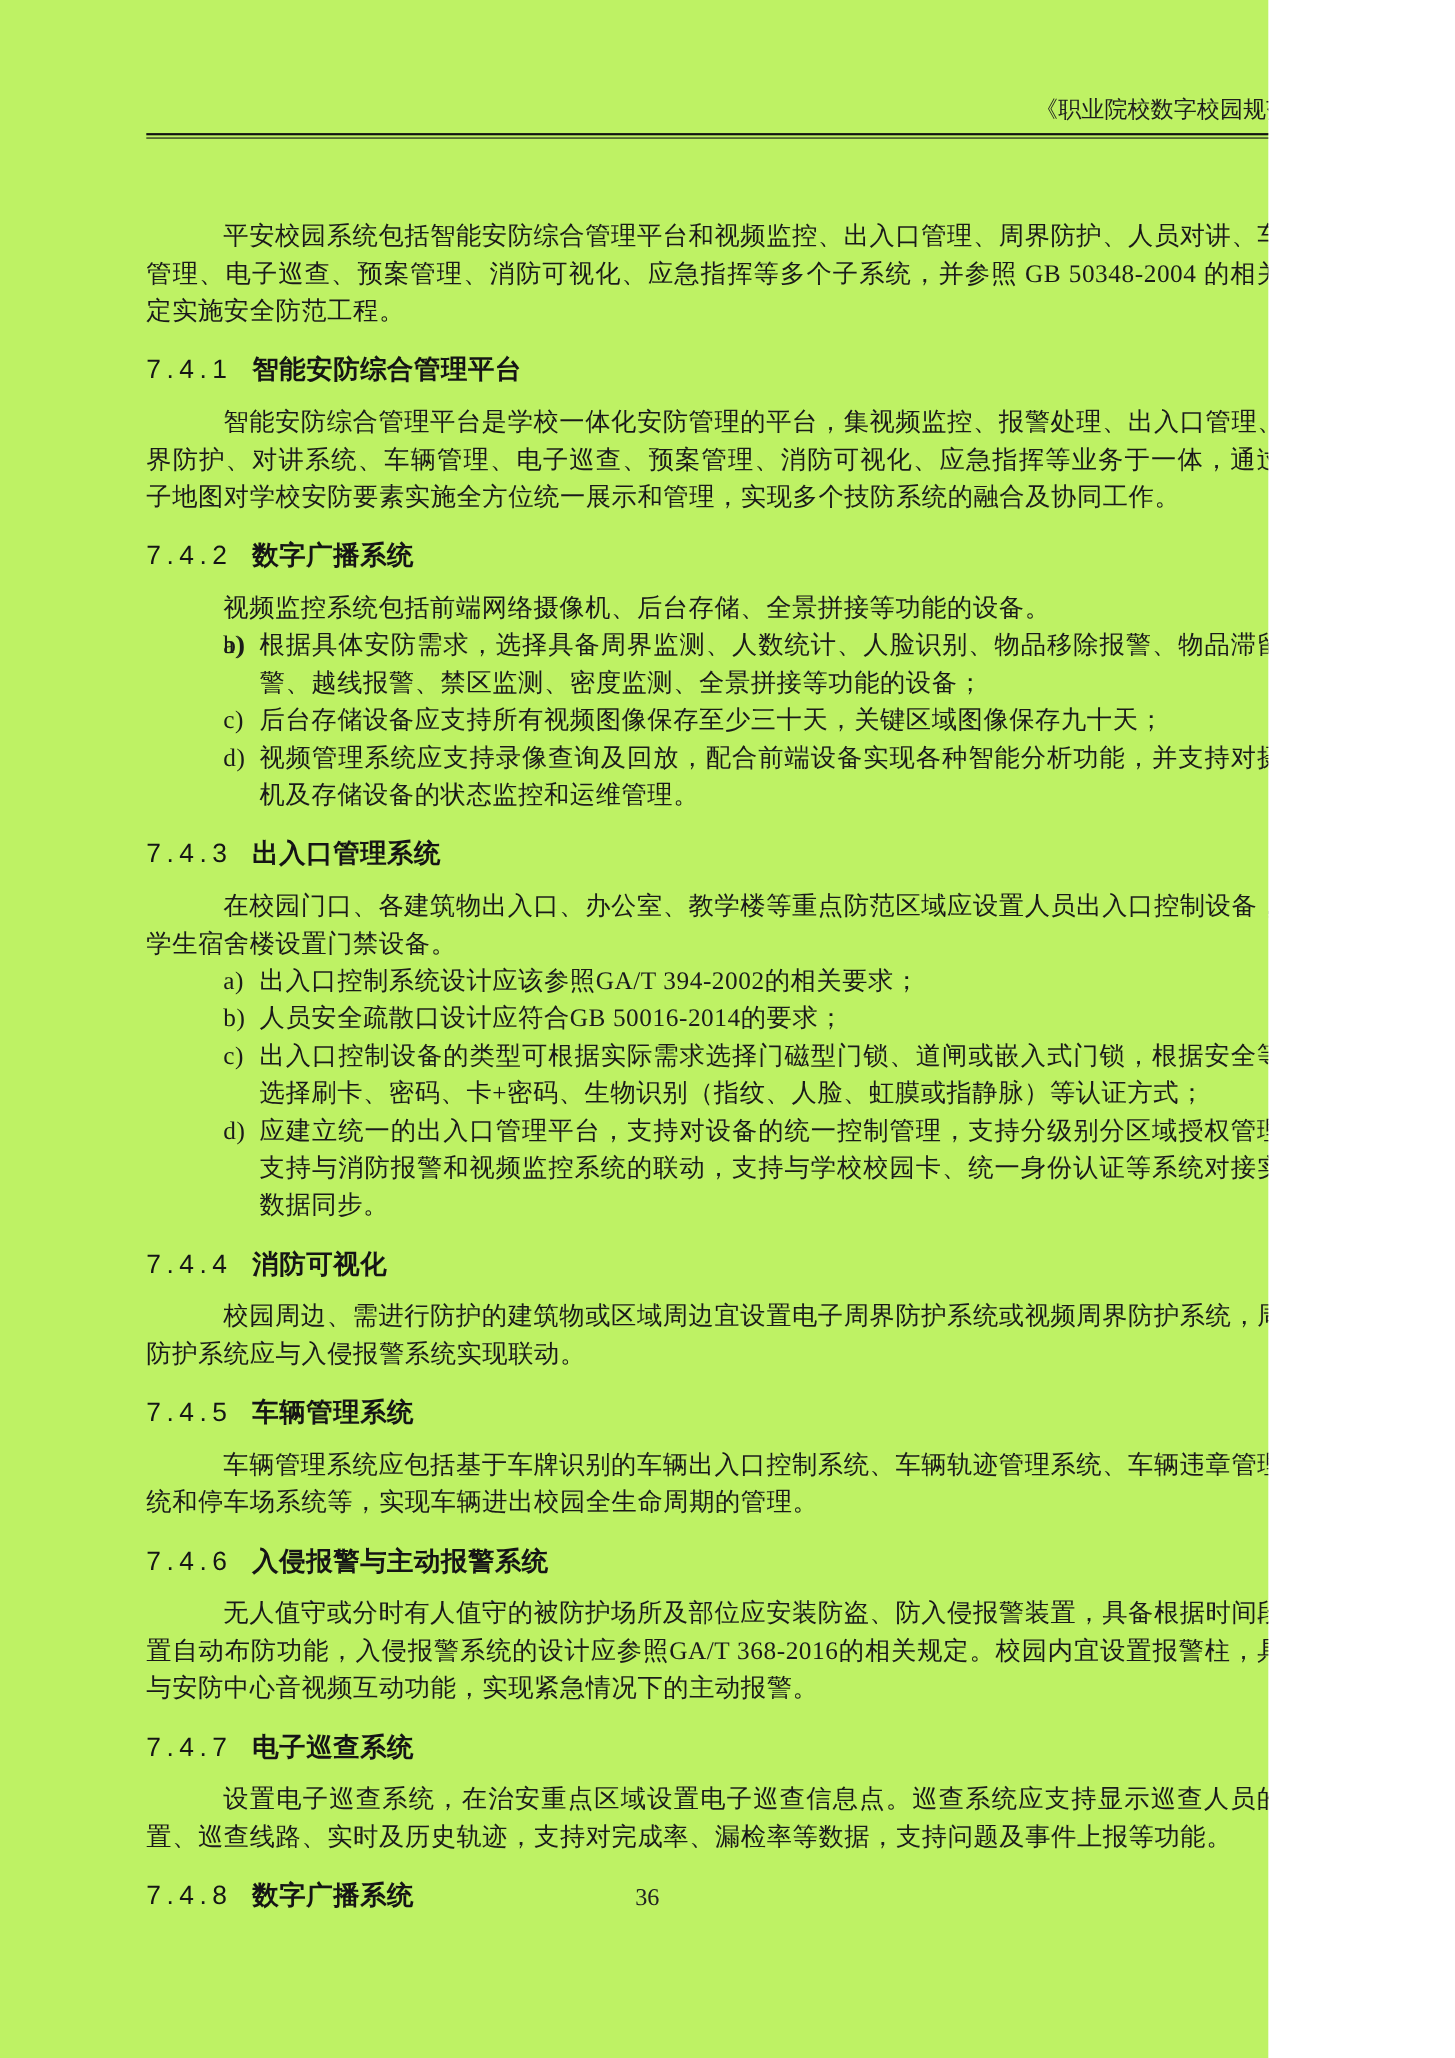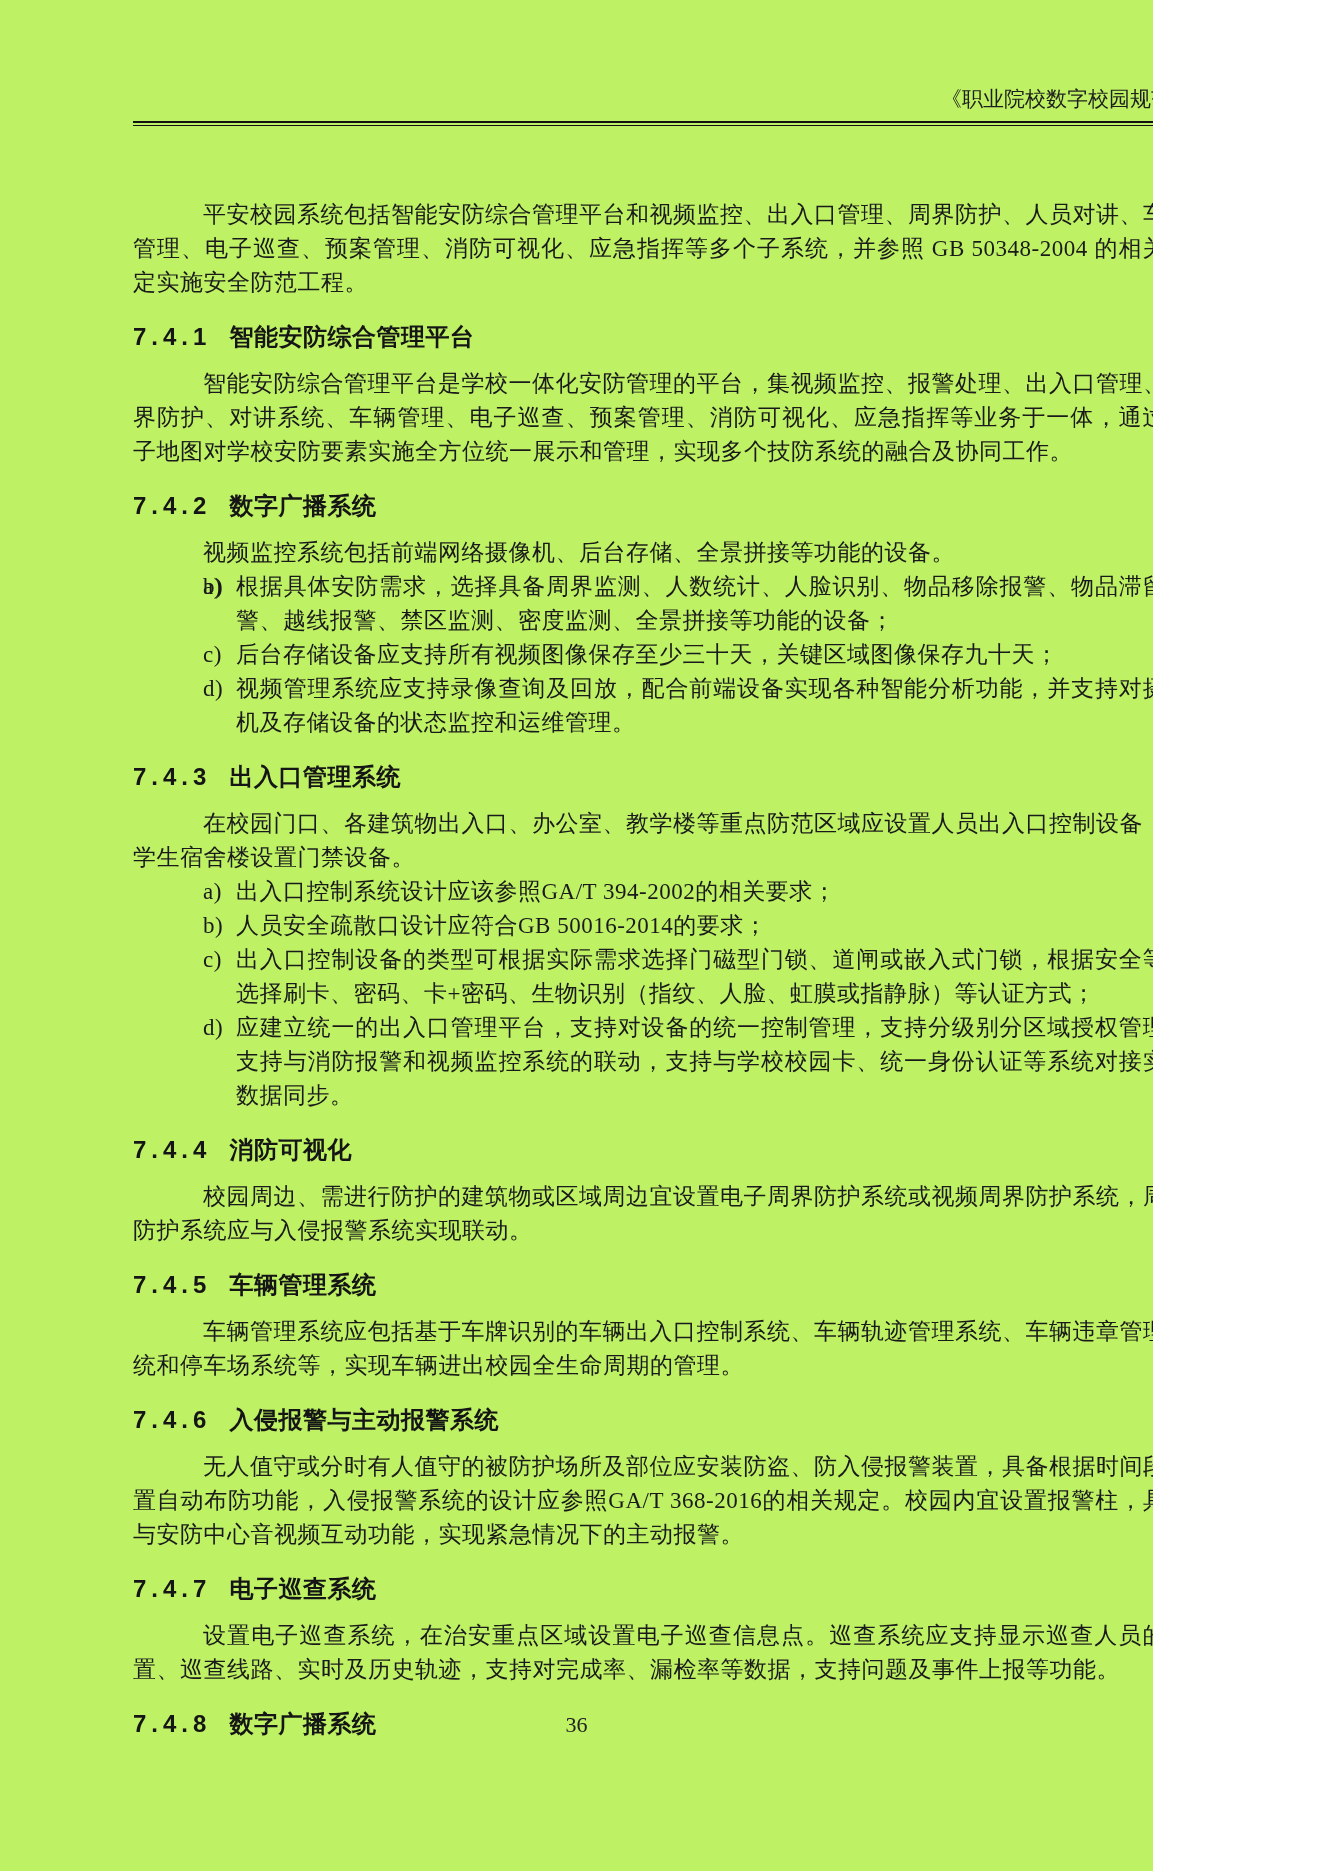--- a/index.html
+++ b/index.html
@@ -49,21 +49,21 @@
   .sec-heading {
     margin: 20px 0 13px 0;
     font-family: "Liberation Sans", "DejaVu Sans", sans-serif;
     font-size: 24px;
     line-height: 34px;
     font-weight: 700;
     color: #151515;
     text-align: left;
   }
   .sec-num {
-    font-weight: 700;
+    font-weight: 400;
     letter-spacing: 5px;
     margin-right: 18px;
   }
   .list-item {
     position: relative;
     padding-left: 103px;
     margin: 0;
   }
   .li-label {
     position: absolute;
@@ -71,20 +71,21 @@
     top: 0;
   }
   .page-number {
     position: absolute;
     top: 1712px;
     left: 0;
     width: 100%;
     text-align: center;
     font-size: 22px;
     color: #222;
+    padding-left: 12px;
   }
 </style>
 </head>
 <body>
 
 <div class="page">
   <div class="running-header">
     <span>《职业院校数字校园规范》</span>
   </div>
   <div class="header-rule"></div>

